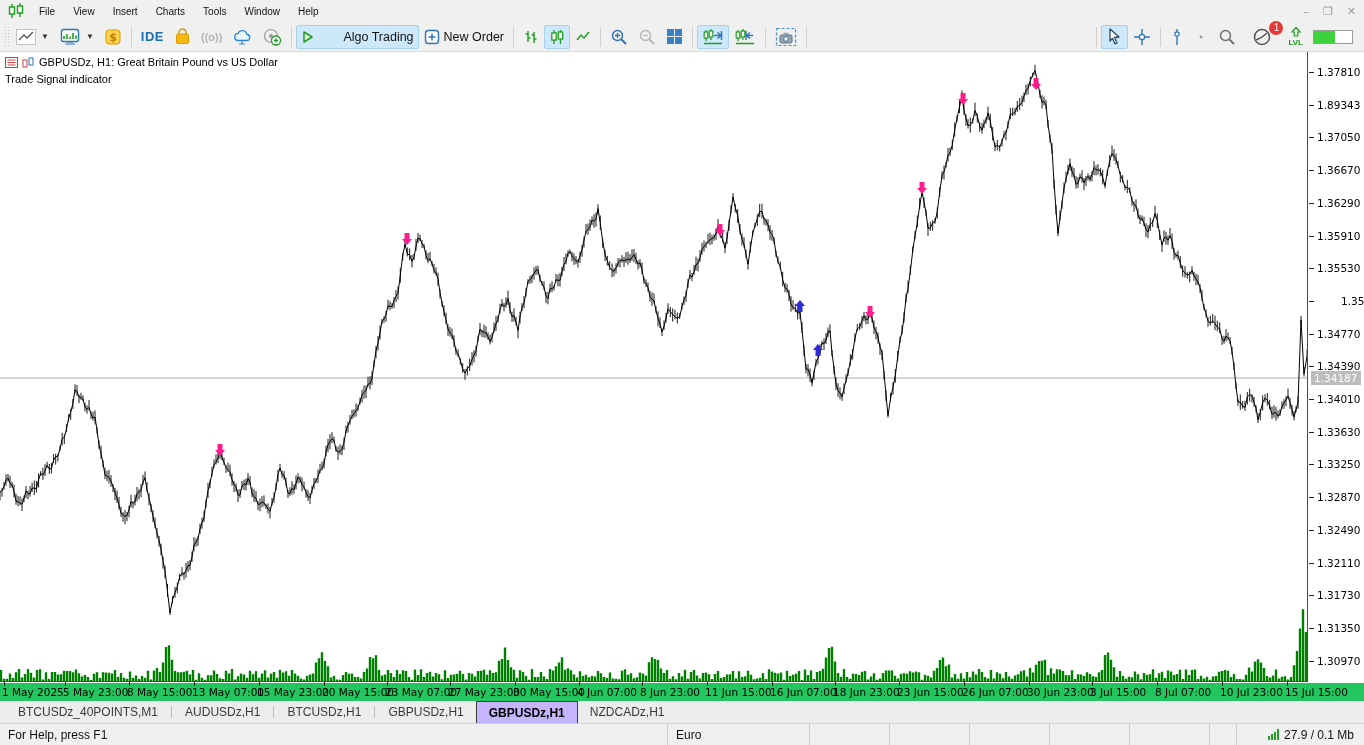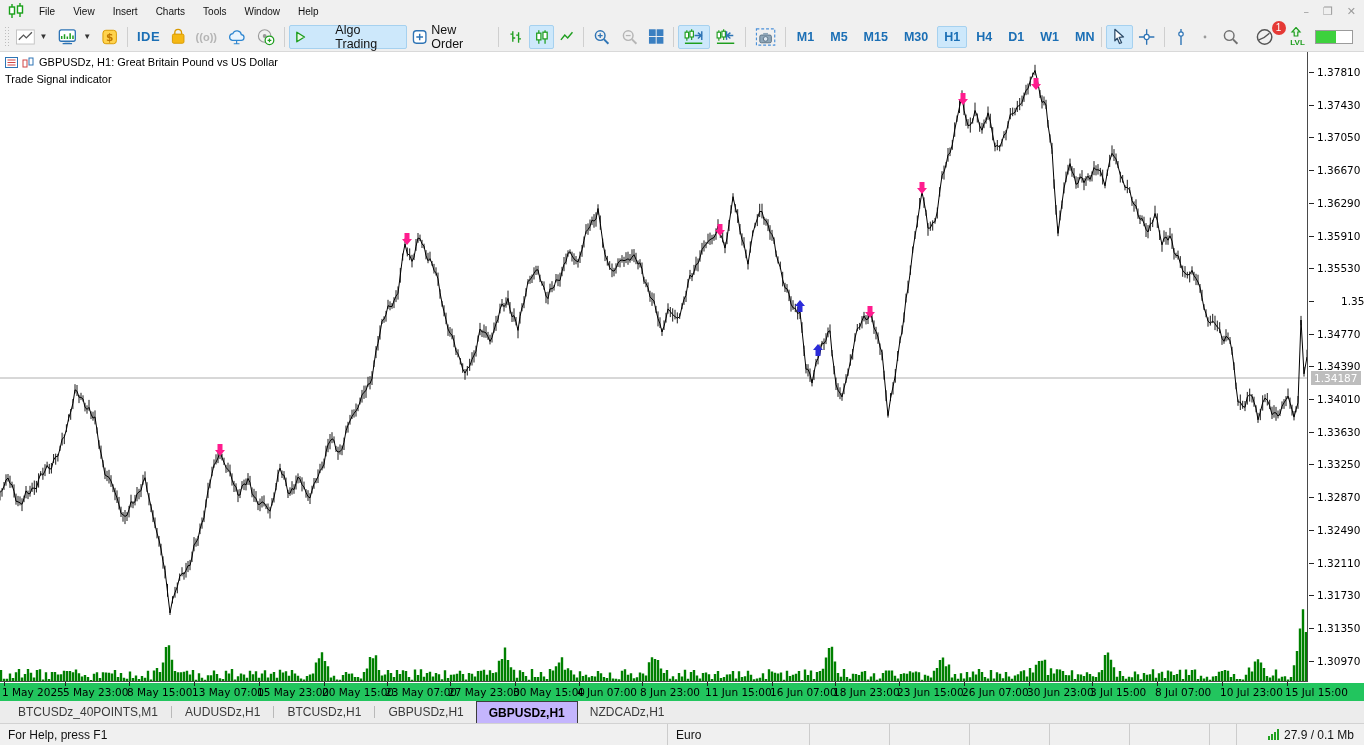--- a/index.html
+++ b/index.html
@@ -23,21 +23,21 @@
   .tbtn .cap { font-size:12.5px; color:#111; }
   .tbsep { width:1px; height:20px; background:#cfcfcf; margin:0 4px; }
   .caret { font-size:8px; color:#333; margin-left:1px; }
   .tf-btn { height:22px; padding:0 6px; font-size:12.5px; font-weight:700; color:#1b6fb5;
     display:flex; align-items:center; border:1px solid transparent; border-radius:2px; }
   .tf-btn.sel { background:#cde8fb; border-color:#a6d1ef; }
   .ide-label { color:#1b6fb5; font-weight:700; font-size:13px; letter-spacing:.5px; }
   .signals-glyph { color:#b5b5b5; font-size:11px; font-weight:700; }
   .badge { position:absolute; top:-5px; right:-7px; background:#e53935; color:#fff; border-radius:8px;
     min-width:14px; height:14px; font-size:10px; display:flex; align-items:center; justify-content:center; padding:0 3px; }
-  .lvl-wrap { display:flex; flex-direction:column; line-height:8px; }
+  .lvl-wrap { display:flex; flex-direction:column; align-items:center; line-height:8px; }
   .lvl-txt { color:#1e9e1e; font-size:8px; font-weight:700; }
   .conn-bar { width:40px; height:14px; border:1px solid #9b9b9b; background:#fff; position:relative; }
   .conn-fill { position:absolute; left:0; top:0; bottom:0; width:55%; background:#3dd13d; }
 
   
   .chart-wrap { position:relative; width:1364px; height:648px; background:#fff; }
   #price-svg { position:absolute; left:0; top:0; border-right:1px solid #4a4a4a; border-bottom:1px solid #4a4a4a; background:#fff; }
   .chart-ohead { position:absolute; left:5px; top:4px; display:flex; align-items:center; gap:4px; font-size:11px; color:#000; }
   .chart-sub { position:absolute; left:5px; top:21px; font-size:11px; color:#000; }
   .mini-icon { width:13px; height:11px; display:inline-block; }
@@ -251,31 +251,20 @@
   <div class="tbtn">
     <svg width="22" height="20" viewBox="0 0 22 20">
         <rect x="1.5" y="1.5" width="19" height="17" fill="none" stroke="#4a90d9" stroke-width="1.2" stroke-dasharray="3 2"></rect>
         <rect x="5" y="8" width="12" height="8" rx="1.5" fill="#8fa6b8" stroke="#5d7486"></rect>
         <circle cx="11" cy="12" r="2.4" fill="#dce8f2" stroke="#5d7486"></circle>
         <rect x="8.5" y="5.8" width="5" height="2.4" fill="#8fa6b8"></rect>
       </svg>
   </div>
 
   <div class="tbsep"></div>
-  <div id="tf-group" style="display:flex; align-items:center; gap:2px;">
-      <div class="tf-btn">M1</div>
-      <div class="tf-btn">M5</div>
-      <div class="tf-btn">M15</div>
-      <div class="tf-btn">M30</div>
-      <div class="tf-btn sel">H1</div>
-      <div class="tf-btn">H4</div>
-      <div class="tf-btn">D1</div>
-      <div class="tf-btn">W1</div>
-      <div class="tf-btn">MN</div>
-    </div>
 
   <div class="tbsep" style="margin-left:auto;"></div>
 
   <div class="tbtn sel">
     <svg width="17" height="17" viewBox="0 0 17 17">
         <path d="M4 1 L13 9 L8.5 9.5 L11 15 L8.8 15.8 L6.5 10.3 L4 13 Z" fill="#fff" stroke="#2b4a68" stroke-width="1.3" stroke-linejoin="round"></path>
       </svg>
   </div>
   <div class="tbtn">
     <svg width="18" height="18" viewBox="0 0 18 18">
@@ -356,21 +345,21 @@
         </svg>
     </span>
     <span>GBPUSDz, H1:  Great Britain Pound vs US Dollar</span>
   </div>
   <div class="chart-sub">Trade Signal indicator</div>
 
   <div class="price-axis" id="price-axis">
       <div class="pa-tick" style="top: 20px;"></div>
       <div class="pa-label" style="top: 14px;">1.37810</div>
       <div class="pa-tick" style="top: 52.7px;"></div>
-      <div class="pa-label" style="top: 46.7px;">1.37430</div>
+      <div class="pa-label" style="top: 46.7px;">1.89343</div>
       <div class="pa-tick" style="top: 85.4px;"></div>
       <div class="pa-label" style="top: 79.4px;">1.37050</div>
       <div class="pa-tick" style="top: 118.1px;"></div>
       <div class="pa-label" style="top: 112.1px;">1.36670</div>
       <div class="pa-tick" style="top: 150.8px;"></div>
       <div class="pa-label" style="top: 144.8px;">1.36290</div>
       <div class="pa-tick" style="top: 183.5px;"></div>
       <div class="pa-label" style="top: 177.5px;">1.35910</div>
       <div class="pa-tick" style="top: 216.2px;"></div>
       <div class="pa-label" style="top: 210.2px;">1.35530</div>

